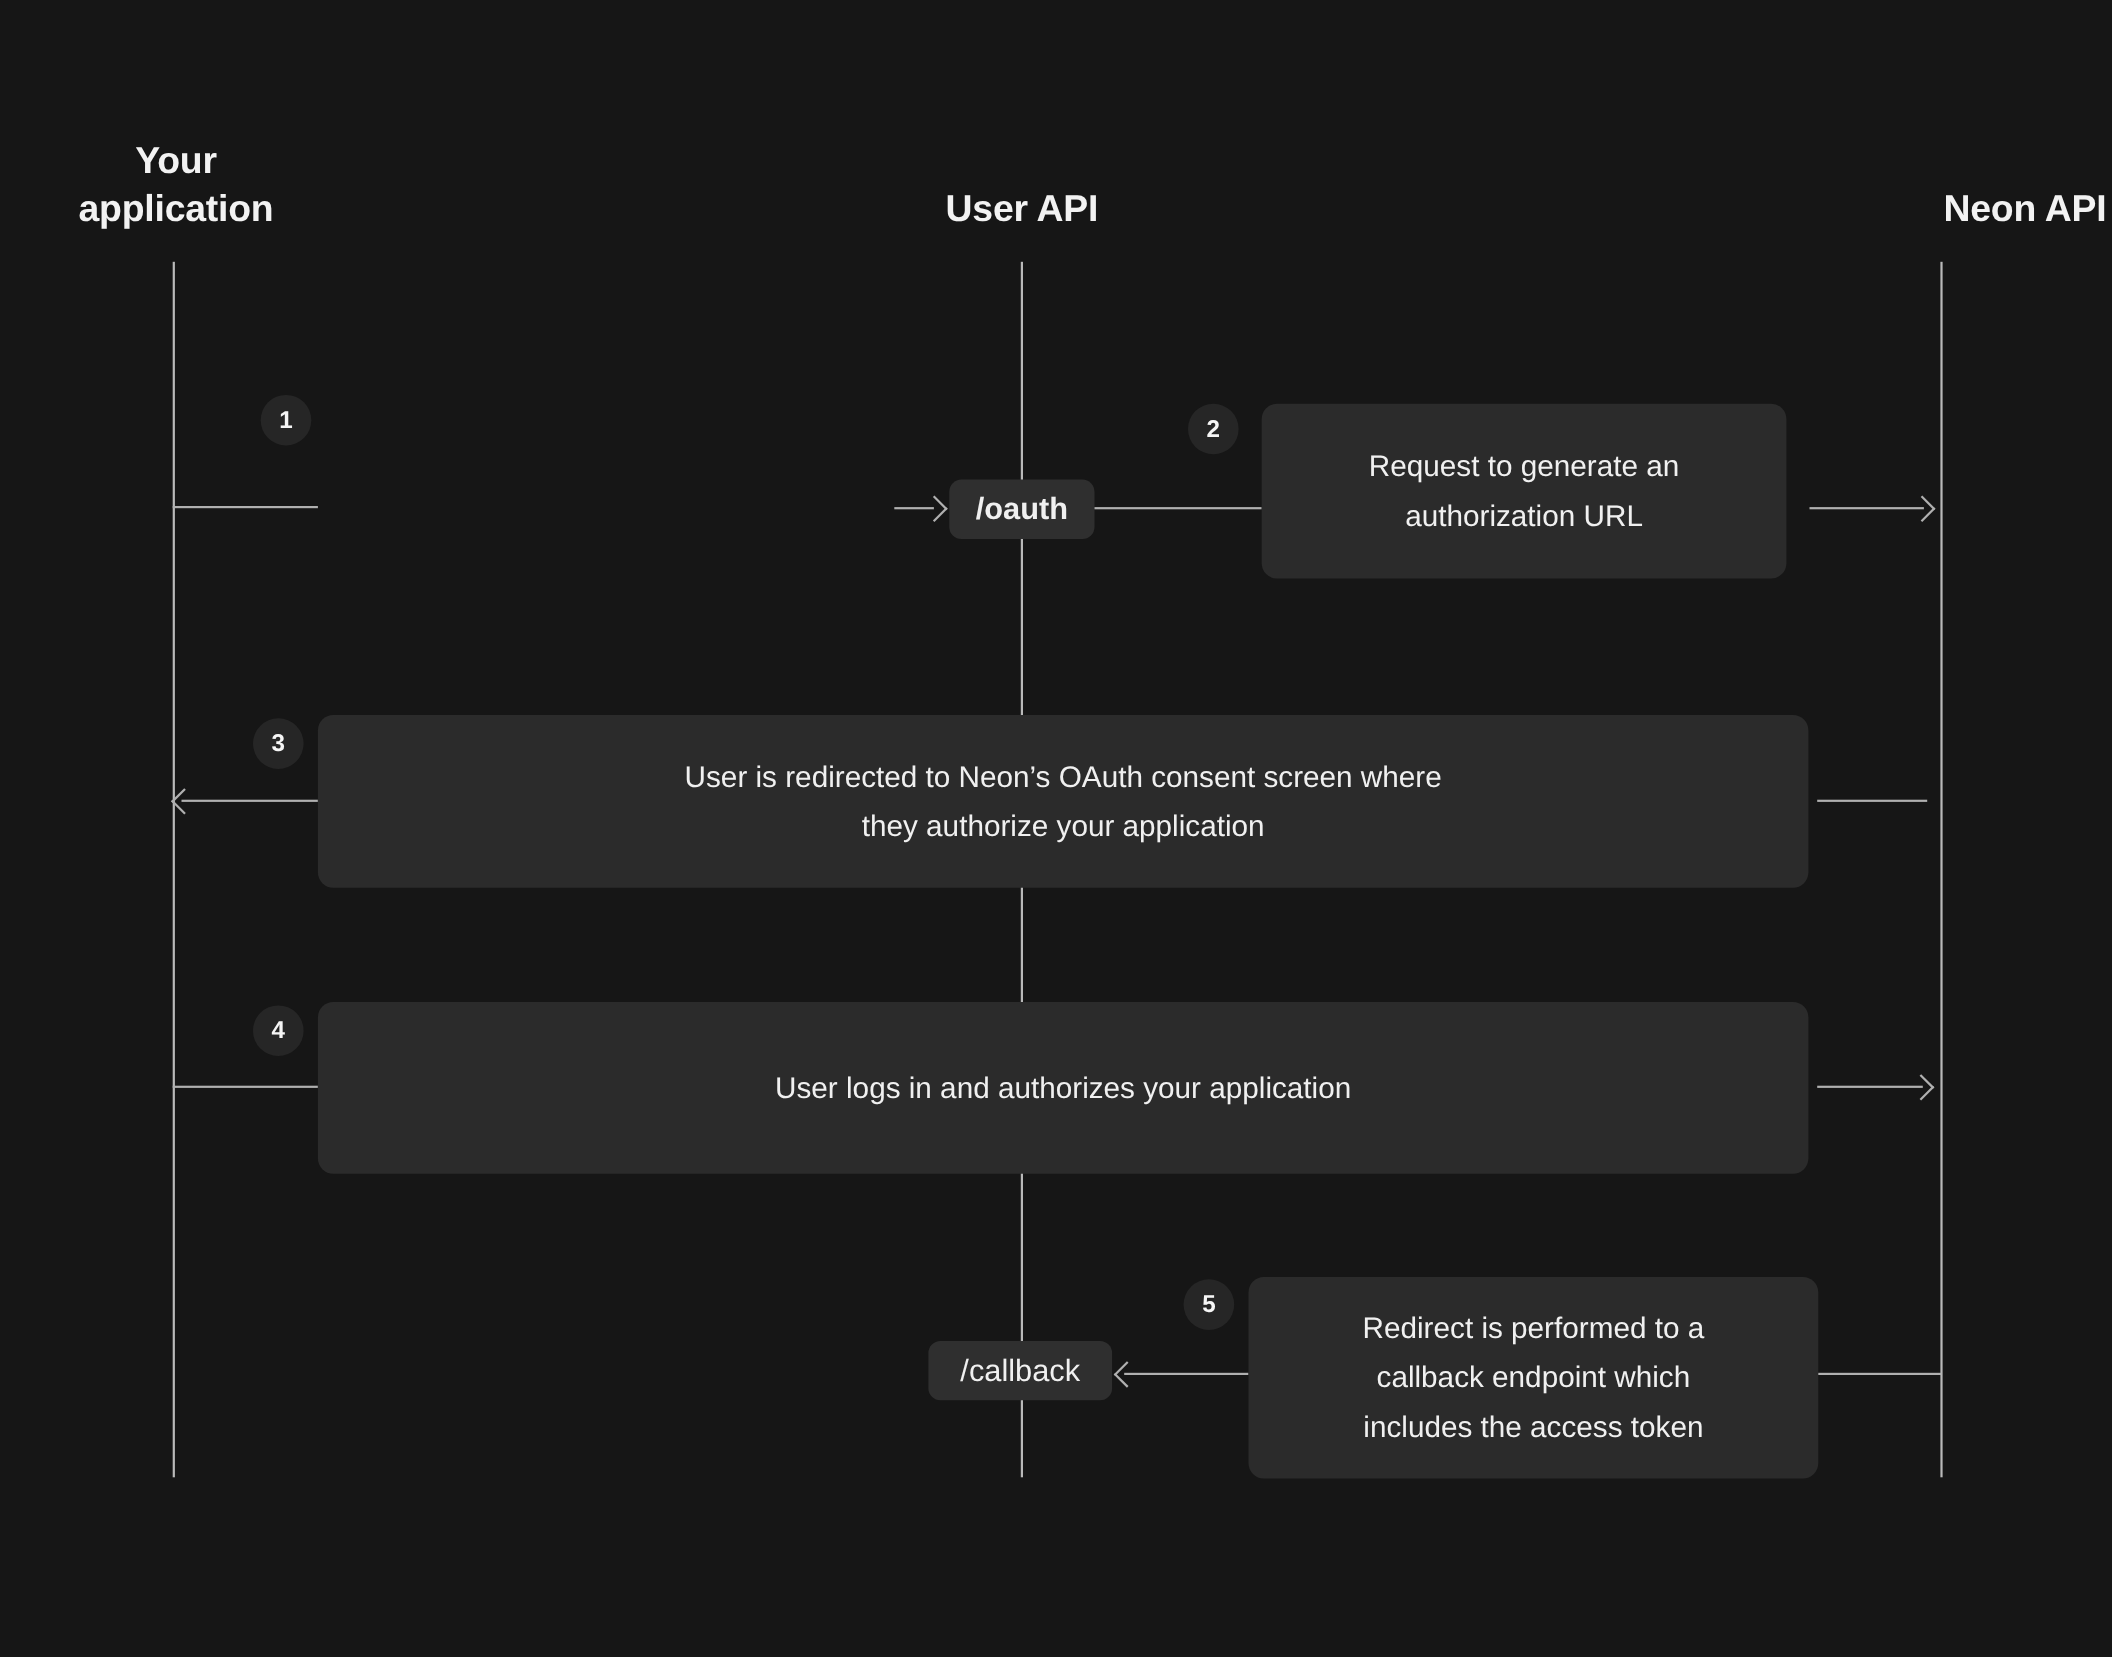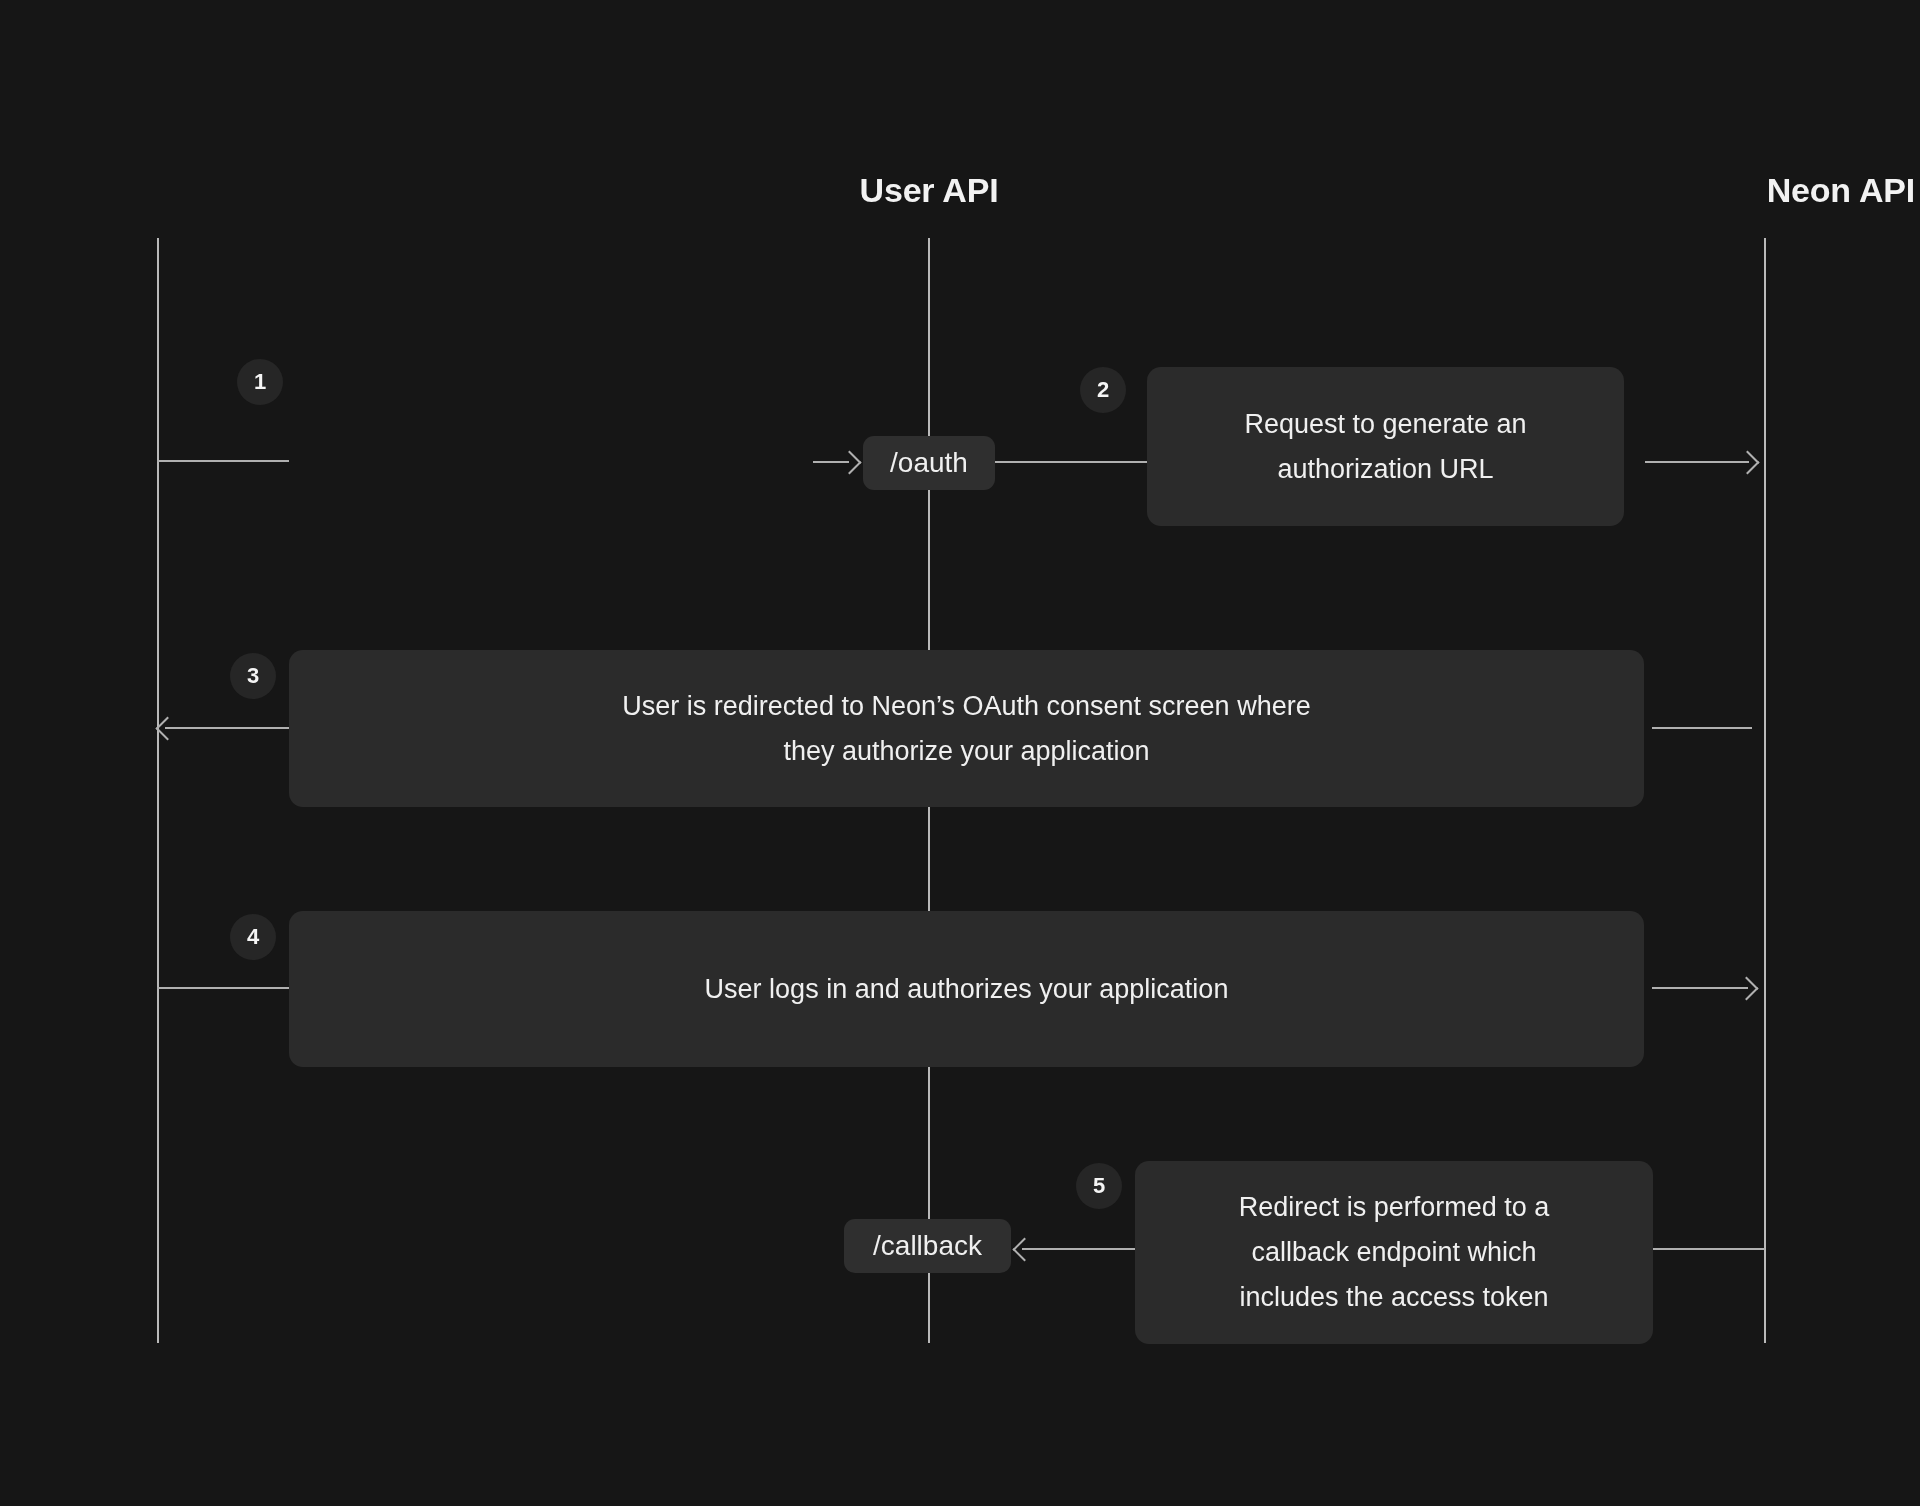--- a/index.html
+++ b/index.html
@@ -85,38 +85,40 @@
     border-right:2px solid #b0b0b0;
   }
   .arrowhead.right{transform:rotate(45deg);}
   .arrowhead.left{transform:rotate(-135deg);}
 </style>
 </head>
 <body>
 
 <div id="stage">
 
+  <div class="actor-title" style="left:10px;top:124px;width:300px;">Your
+application</div>
 
   <div class="actor-title" style="left:779px;top:168px;width:300px;">User API</div>
 
   <div class="actor-title" style="left:1615px;top:168px;width:300px;text-align:right;">Neon API</div>
 
   <div class="lifeline" style="left:157px;top:238px;height:1105px;"></div>
   <div class="lifeline" style="left:928px;top:238px;height:1105px;"></div>
   <div class="lifeline" style="left:1764px;top:238px;height:1105px;"></div>
 
   <div class="conn" style="left:157px;top:460px;width:132px;"></div>
 
   <div class="badge" style="left:237px;top:359px;">1</div>
 
 
   <div class="conn" style="left:813px;top:461px;width:36px;"></div>
   <div class="arrowhead right" style="left:841px;top:454px;"></div>
 
-  <div class="pill" style="left:863px;top:436px;width:132px;height:54px;">/oauth</div>
+  <div class="pill" style="left:863px;top:436px;width:132px;height:54px;font-weight:bold;">/oauth</div>
 
   <div class="conn" style="left:995px;top:461px;width:152px;"></div>
 
   <div class="badge" style="left:1080px;top:367px;">2</div>
 
   <div class="msgbox" style="left:1147px;top:367px;width:477px;height:159px;">
     <span class="txt">Request to generate an
 authorization URL</span>
   </div>
 

